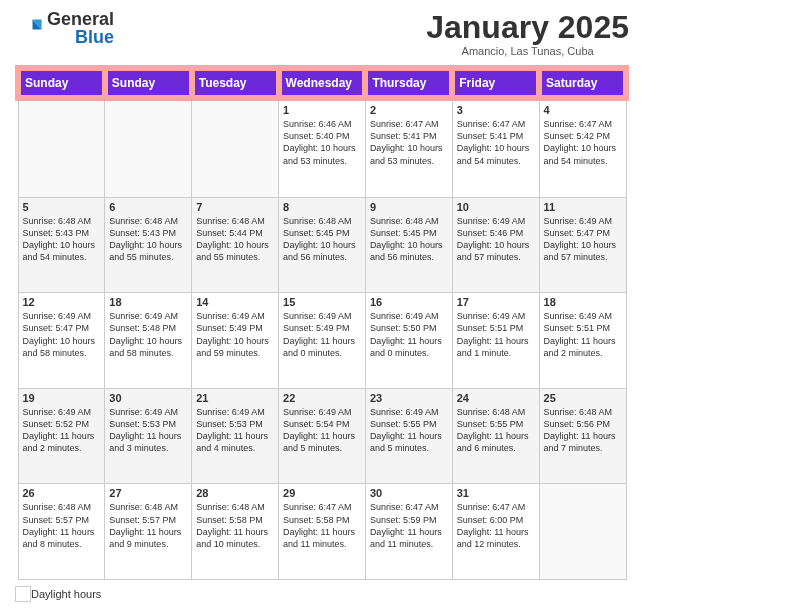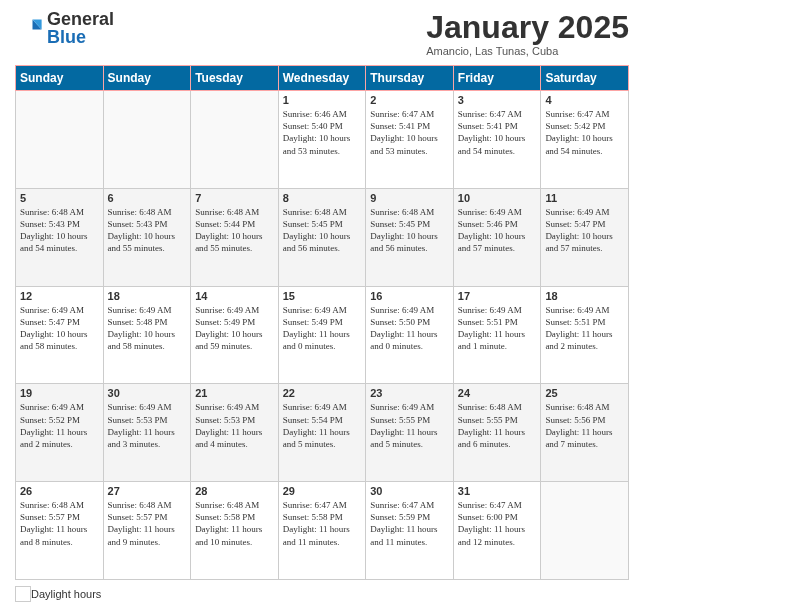--- a/index.html
+++ b/index.html
@@ -28,53 +28,53 @@
       align-items: center;
     }
     .logo-text {
       display: flex;
       flex-direction: column;
       font-size: 18px;
       font-weight: bold;
       line-height: 1;
     }
     .logo-general { color: #333; }
-    .logo-blue { color: #1a6db5; }
+    .logo-blue { color: #1a6db5; text-align: right; }
     .logo-icon {
       width: 28px;
       height: 28px;
       margin-right: 4px;
     }
     .title-area {
-      text-align: left;
+      text-align: center;
     }
     .month-title {
       font-size: 32px;
       font-weight: bold;
       color: #333;
       line-height: 1.1;
     }
     .subtitle {
       font-size: 11px;
       color: #555;
     }
     .calendar {
       border: 1px solid #ccc;
       border-collapse: collapse;
       width: 100%;
       flex: 1;
       table-layout: fixed;
     }
     .calendar th {
-      background-color: #0369a1;
+      background-color: #6d28d9;
       color: #fff;
       padding: 5px 4px;
       font-size: 12px;
       text-align: left;
-      border: 1px solid #fca5a5;
+      border: 6px solid #fca5a5;
     }
     .calendar td {
       border: 1px solid #ccc;
       vertical-align: top;
       padding: 3px 4px;
       font-size: 9.5px;
       color: #333;
       background: #fff;
       width: calc(100% / 7);
     }
@@ -90,21 +90,20 @@
     .day-number {
       font-size: 11px;
       font-weight: bold;
       margin-bottom: 2px;
       display: block;
     }
     .day-info {
       font-size: 9px;
       line-height: 1.35;
       color: #333;
-      font-family: Liberation Serif, serif;
     }
     .footer {
       margin-top: 6px;
       display: flex;
       align-items: center;
     }
     .daylight-box {
       width: 16px;
       height: 16px;
       background: #fff;

